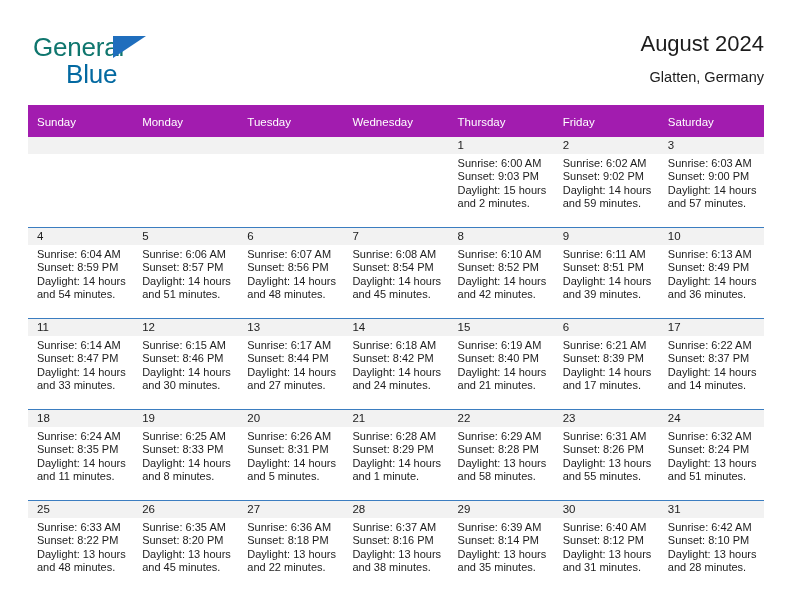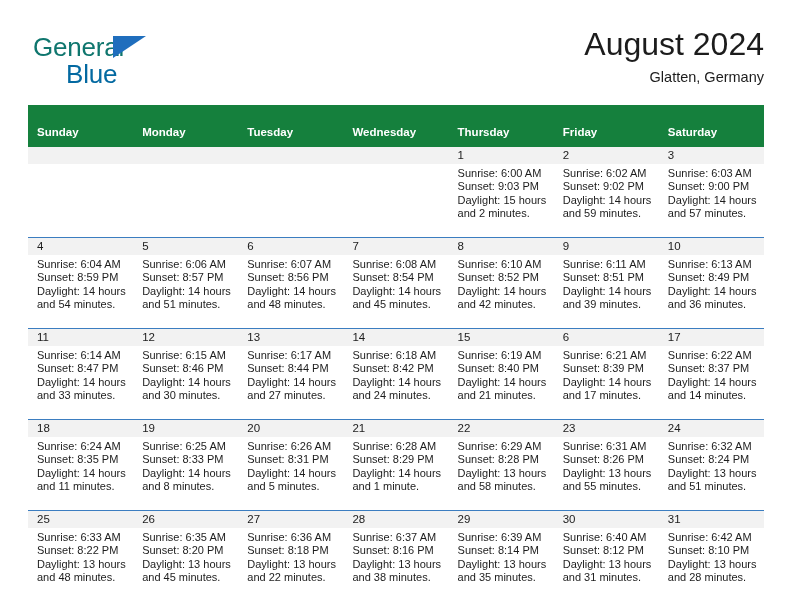--- a/index.html
+++ b/index.html
@@ -64,21 +64,21 @@
     letter-spacing: -0.2px;
   }
 
   .title-block {
     position: absolute;
     right: 0;
     top: 0;
     text-align: right;
   }
   .cal-title {
-    font-size: 32px;
+    font-size: 22px;
     font-weight: normal;
     color: #1c1c1c;
     line-height: 36px;
     white-space: nowrap;
     text-align: center;
   }
   .cal-subtitle {
     font-size: 14.5px;
     color: #1c1c1c;
     line-height: 22px;
@@ -89,26 +89,26 @@
   
   .calendar {
     position: absolute;
     left: 28px;
     top: 105px;
     width: 736px;
     border-collapse: collapse;
     table-layout: fixed;
   }
   .calendar th {
-    background: #15803d;
+    background: #a21caf;
     color: #ffffff;
-    font-weight: bold;
+    font-weight: normal;
     font-size: 11.5px;
     text-align: left;
-    padding: 18px 0 6px 9px;
+    padding: 8px 0 6px 9px;
     height: 18px;
     border: none;
   }
   .weekrow > td {
     vertical-align: top;
     padding: 0;
     border: none;
     border-top: 1px solid #3b7dc0;
     height: 90px;
   }

